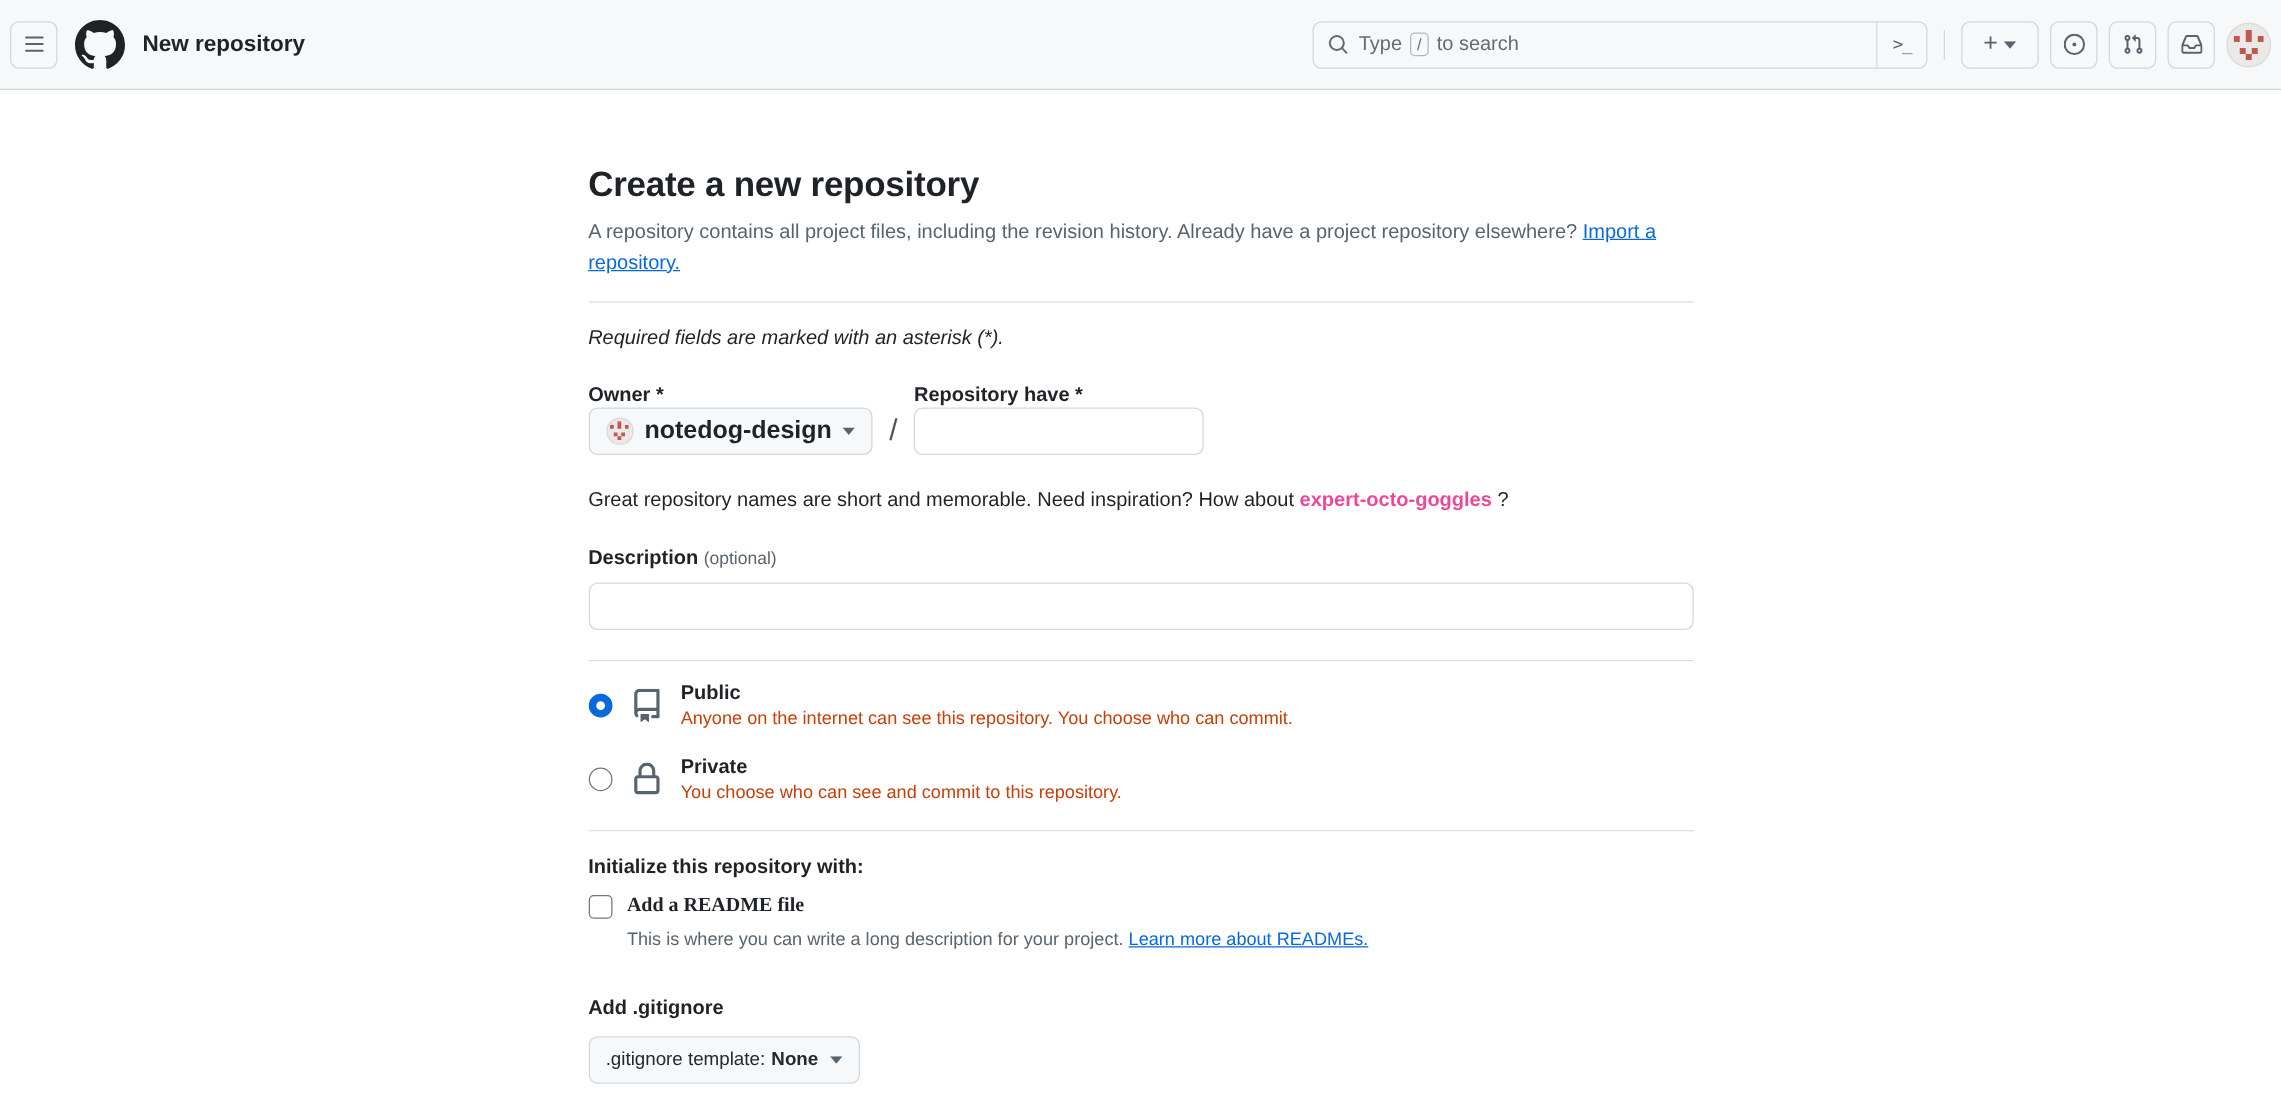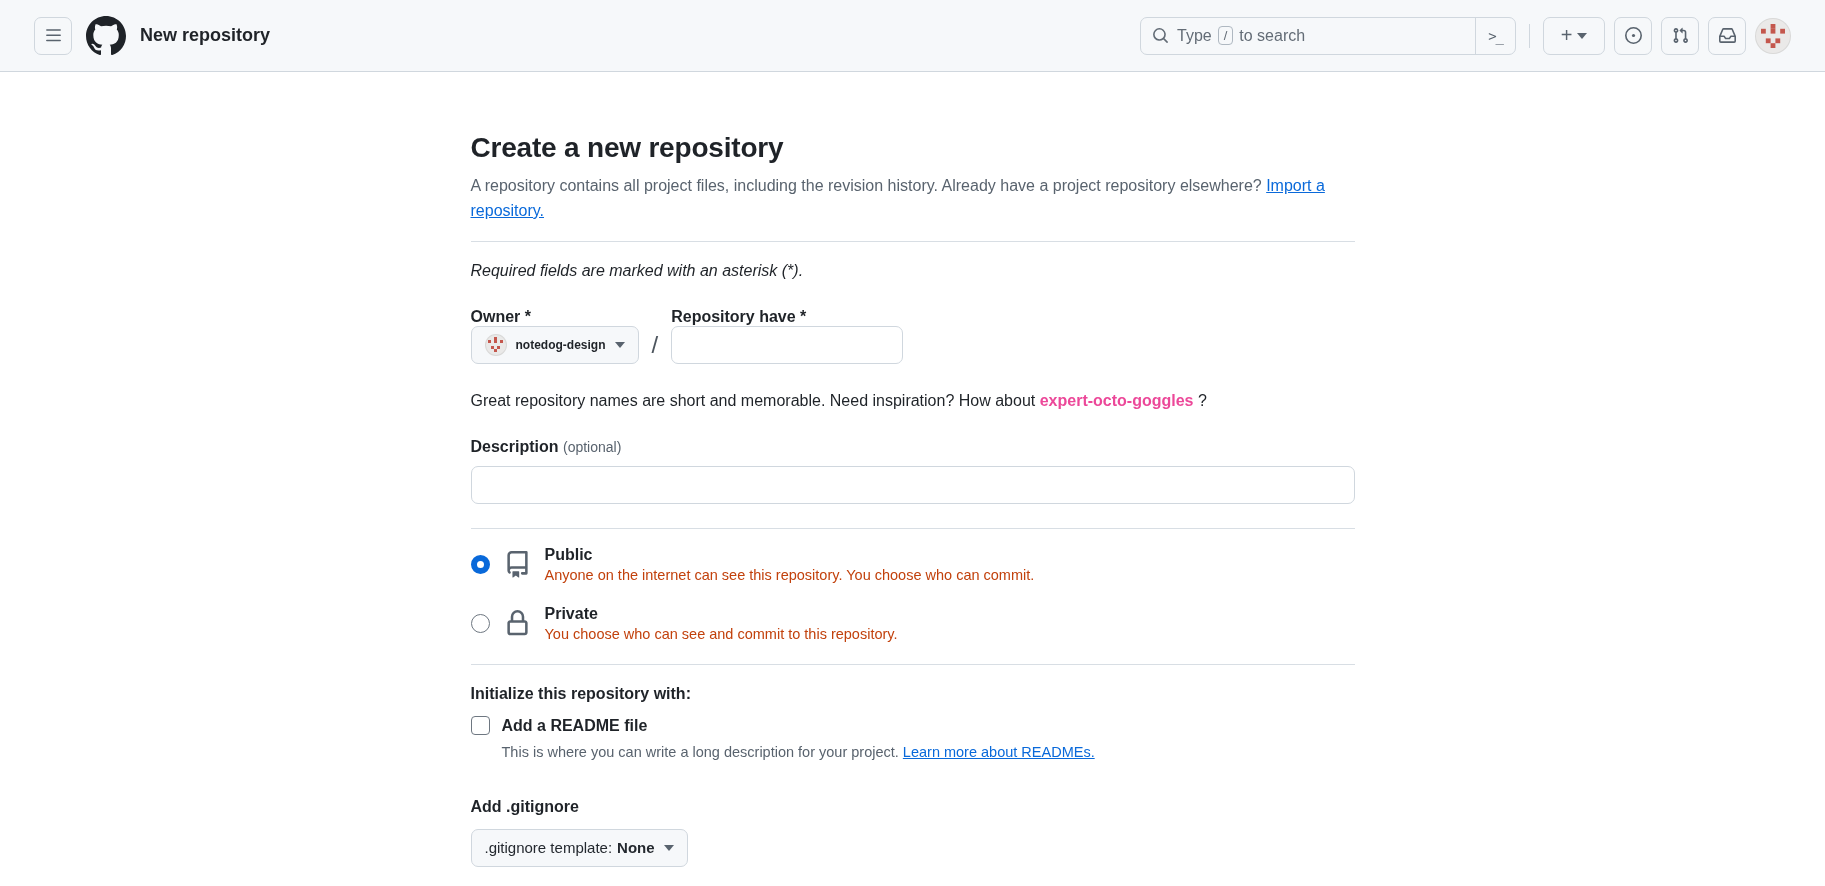--- a/index.html
+++ b/index.html
@@ -6,34 +6,34 @@
   html,body { margin:0; padding:0; }
   body {
     width:1825px; height:886px; overflow:hidden;
     background:#ffffff; color:#1f2328;
     font-family:"Liberation Sans", sans-serif;
     -webkit-font-smoothing:antialiased;
   }
   
   .app-header {
     height:72px; background:#f6f8fa; border-bottom:1px solid #d0d7de;
-    display:flex; align-items:center; padding:0 34px; gap:14px;
+    display:flex; align-items:center; padding:0 8px; gap:14px;
   }
   .icon-btn {
     width:38px; height:38px; border:1px solid #d0d7de; border-radius:7px;
     background:transparent; display:flex; align-items:center; justify-content:center;
     color:#59636e; cursor:pointer; flex:none;
   }
   .icon-btn svg { fill:#59636e; }
   .gh-logo { width:40px; height:40px; display:flex; align-items:center; justify-content:center; cursor:pointer; }
   .gh-logo svg { width:40px; height:40px; fill:#1f2328; }
   .app-title { font-size:18px; font-weight:600; color:#1f2328; white-space:nowrap; }
   .header-right { margin-left:auto; display:flex; align-items:center; gap:9px; }
   .search-box {
-    width:376px; height:38px; border:1px solid #d0d7de; border-radius:7px;
+    width:492px; height:38px; border:1px solid #d0d7de; border-radius:7px;
     background:#f6f8fa; display:flex; align-items:center; padding:0 0 0 11px;
     color:#636c76; font-size:16px; cursor:text;
   }
   .search-box svg { fill:#636c76; flex:none; }
   .search-text { display:flex; align-items:center; gap:6px; flex:1; margin-left:8px; }
   .keycap {
     border:1px solid #afb8c1; border-radius:4px; padding:0 5px; font-size:13px;
     line-height:17px; color:#636c76; background:transparent;
   }
   .cmd-seg {
@@ -57,21 +57,21 @@
   .intro { font-size:16px; line-height:1.55; color:#59636e; margin:0; max-width:884px; }
   a.link { color:#0969da; text-decoration:underline; cursor:pointer; }
   .rule { border:none; border-top:1px solid #d8dee4; margin:17px 0; }
   .required-note { font-style:italic; font-size:16px; color:#1f2328; margin:20px 0 28px; }
   .name-row { display:flex; align-items:flex-end; gap:11px; }
   .field-label { display:block; font-weight:700; font-size:16px; margin-bottom:0; }
   .req { font-weight:700; }
   .select-btn {
     height:38px; border:1px solid #d0d7de; background:#f6f8fa; border-radius:7px;
     display:inline-flex; align-items:center; gap:9px; padding:0 13px;
-    font-size:12px; cursor:pointer; font-family:inherit;
+    font-size:20px; cursor:pointer; font-family:inherit;
   }
   .select-btn .owner-name { font-weight:700; color:#1f2328; }
   .mini-avatar {
     width:22px; height:22px; border-radius:50%; background:#eae9e8;
     display:flex; align-items:center; justify-content:center; flex:none;
     border:1px solid rgba(31,35,40,.08);
   }
   .slash { font-size:24px; color:#4d555e; padding:0 2px 5px; }
   .text-input {
     height:38px; border:1px solid #d0d7de; border-radius:7px; background:#fff;
@@ -85,21 +85,21 @@
   .desc-input { width:100%; margin-top:2px; }
   .radio-row { display:flex; align-items:center; gap:14px; margin:16px 0 22px; }
   .radio { width:19px; height:19px; border-radius:50%; flex:none; cursor:pointer; }
   .radio.checked { border:6px solid #0969da; background:#fff; }
   .radio.unchecked { border:1.5px solid #6e7781; background:#fff; }
   .type-icon { flex:none; display:flex; }
   .type-icon svg { width:27px; height:27px; fill:#59636e; }
   .radio-label { font-weight:700; font-size:16px; }
   .radio-sub { font-size:14.5px; color:#c2410c; margin-top:3px; }
   .init-heading { font-weight:700; font-size:16px; margin:20px 0 13px; }
-  .checkbox-row { display:flex; align-items:flex-end; gap:12px; }
+  .checkbox-row { display:flex; align-items:flex-start; gap:12px;font-family:Liberation Serif, serif; }
   .checkbox { width:19px; height:19px; border:1.5px solid #6e7781; border-radius:4px; background:#fff; flex:none; cursor:pointer; }
   .checkbox-label { font-weight:700; font-size:16px; cursor:pointer; }
   .readme-desc { margin:9px 0 0 31px; font-size:14.5px; color:#59636e; }
   .gitignore-heading { font-weight:700; font-size:16px; margin:38px 0 13px; }
   .gitignore-btn { font-size:15px; color:#24292f; }
   .gitignore-btn .bold-val { font-weight:700; }
 </style>
 </head>
 <body>
 

